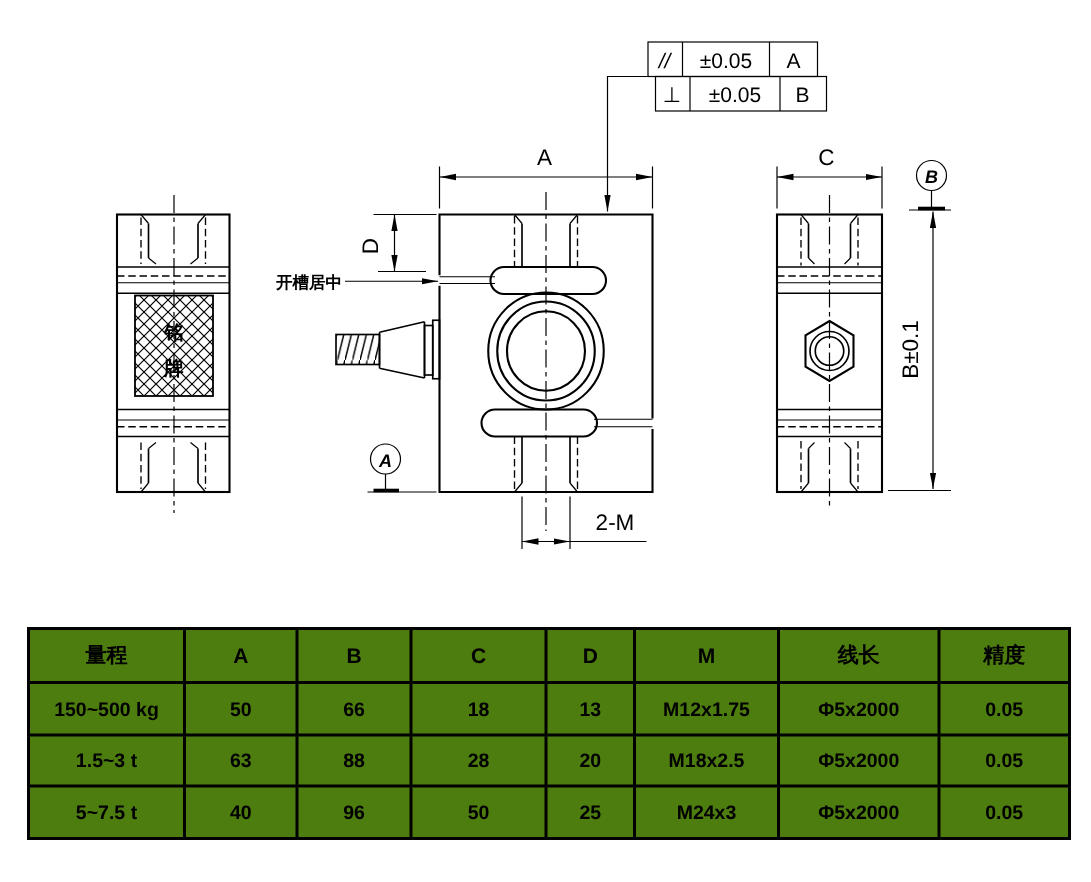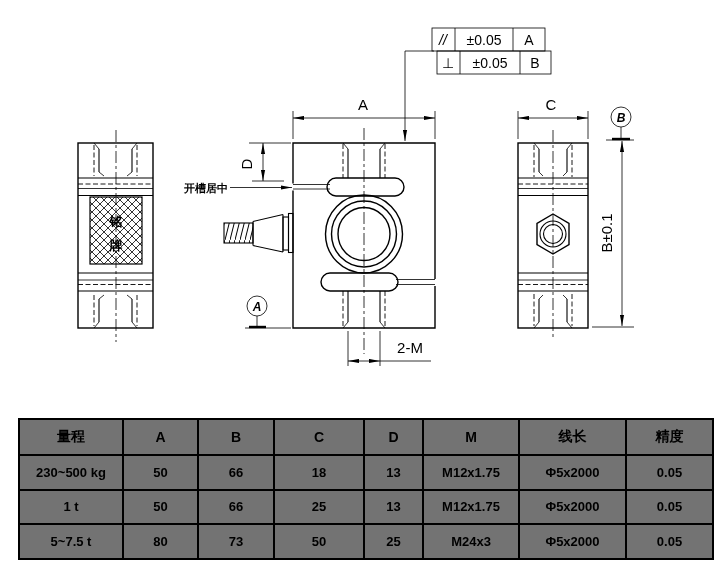--- a/index.html
+++ b/index.html
@@ -19,21 +19,21 @@
   text{fill:#000;font-family:"Liberation Sans","DejaVu Sans",sans-serif;}
   .dimtxt{font-size:15px;}
   .fcftxt{font-size:14px;}
   .cjk{font-size:11px;font-weight:bold;}
   .plate{font-size:13px;font-weight:bold;}
   .datumtxt{font-size:12px;font-weight:bold;font-style:italic;}
   .sym{font-size:14px;font-style:italic;}
   
   #spec-table{
     position:absolute;left:18px;top:418px;width:694px;height:142px;
-    border-collapse:collapse;table-layout:fixed;background:#737373;
+    border-collapse:collapse;table-layout:fixed;background:#4d7c0f;
   }
   #spec-table td,#spec-table th{
     border:2px solid #000;text-align:center;vertical-align:middle;
     padding:0;font-weight:bold;font-size:13px;overflow:hidden;white-space:nowrap;
   }
   #spec-table th{font-size:14px;height:27px;}
   #spec-table td{height:26px;}
 </style>
 </head>
 <body>
@@ -249,43 +249,43 @@
     <th>量程</th>
     <th>A</th>
     <th>B</th>
     <th>C</th>
     <th>D</th>
     <th>M</th>
     <th>线长</th>
     <th>精度</th>
   </tr>
   <tr>
-    <td>230~500 kg</td>
+    <td>150~500 kg</td>
     <td>50</td>
     <td>66</td>
     <td>18</td>
     <td>13</td>
     <td>M12x1.75</td>
     <td>Φ5x2000</td>
     <td>0.05</td>
   </tr>
   <tr>
-    <td>1 t</td>
-    <td>50</td>
-    <td>66</td>
-    <td>25</td>
-    <td>13</td>
-    <td>M12x1.75</td>
+    <td>1.5~3 t</td>
+    <td>63</td>
+    <td>88</td>
+    <td>28</td>
+    <td>20</td>
+    <td>M18x2.5</td>
     <td>Φ5x2000</td>
     <td>0.05</td>
   </tr>
   <tr>
     <td>5~7.5 t</td>
-    <td>80</td>
-    <td>73</td>
+    <td>40</td>
+    <td>96</td>
     <td>50</td>
     <td>25</td>
     <td>M24x3</td>
     <td>Φ5x2000</td>
     <td>0.05</td>
   </tr>
 </tbody>
     </table>
 
 </div>

